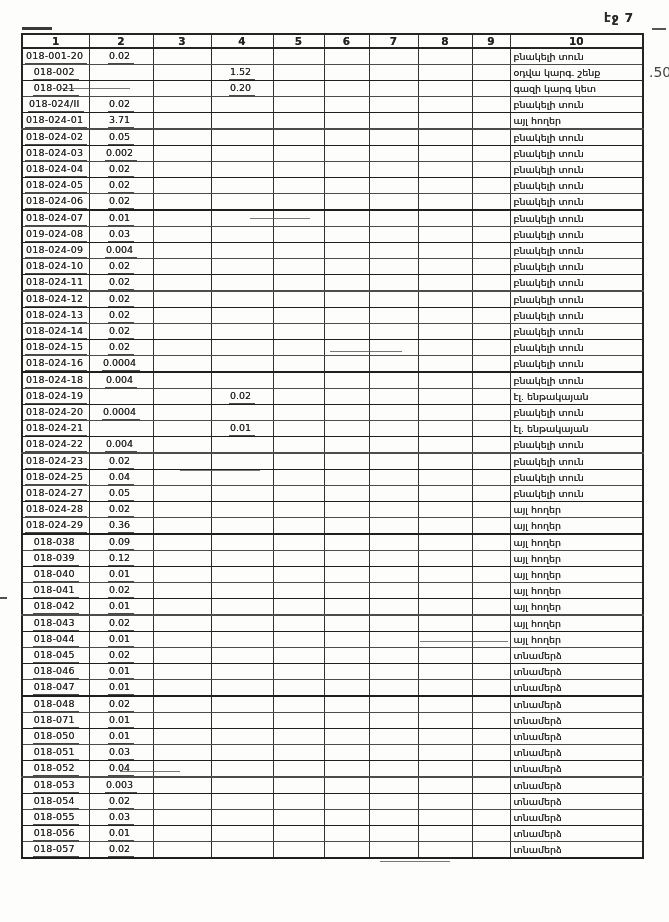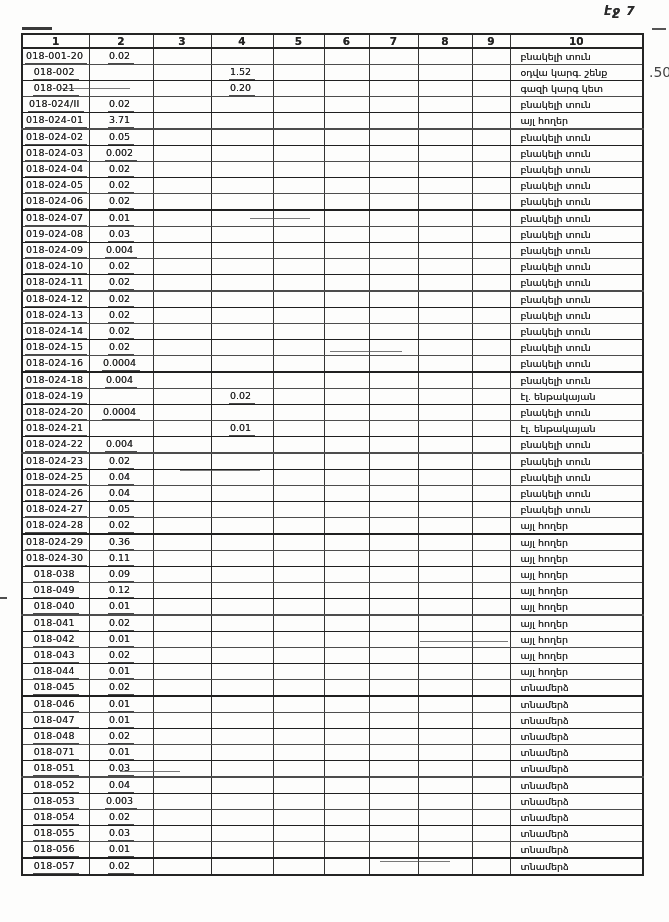--- a/index.html
+++ b/index.html
@@ -4,23 +4,23 @@
 <style>
   html,body{margin:0;padding:0;}
   body{
     width:669px;height:922px;position:relative;overflow:hidden;
     background:#fdfdfc;
     font-family:"DejaVu Sans", sans-serif;
     color:#1e1e1e;
   }
   .page{position:absolute;inset:0;}
   .page-label{
-    position:absolute;top:4px;left:604px;
+    position:absolute;top:11px;left:604px;
     font-size:12px;font-weight:bold;color:#2b2b2b;
-    letter-spacing:1px;text-shadow:0 0 0.5px #444;font-style:italic;
+    letter-spacing:1px;text-shadow:0 0 0.5px #444;
   }
   .margin-note{
     position:absolute;top:64px;left:643px;
     font-size:14px;color:#454545;margin-left:6px;
   }
   table.grid{
     position:absolute;left:21px;top:33px;width:621px;
     border-collapse:collapse;table-layout:fixed;
     border:2px solid #242424;
   }
@@ -29,21 +29,21 @@
     padding:0 2px;overflow:hidden;white-space:nowrap;
     text-shadow:0 0 0.5px #555;
   }
   .grid thead th{
     height:12px;font-size:10.5px;font-weight:bold;text-align:center;
     border-bottom:2px solid #242424;color:#222;
   }
   .grid tbody td{height:14.9px;font-size:9.5px;line-height:14px;}
   td.code{text-align:center;padding-left:2px;font-size:9.5px;letter-spacing:0.2px;}
   td.num{text-align:center;}
-  td.use{text-align:left;padding-left:10px;font-size:9.5px;}
+  td.use{text-align:left;padding-left:3px;font-size:9.5px;}
   
   .uline{border-bottom:1px solid #4a4a4a;padding:0 4px 0 1px;display:inline-block;}
   
   .grid tbody tr:nth-child(2n) td{border-bottom-color:#1f1f1f;}
   .grid tbody tr:nth-child(2n+1) td{border-bottom-color:#4c4c4c;}
   .grid tbody tr:nth-child(5n) td{border-bottom-width:2px;}
   .grid tbody td:nth-child(n+5):nth-child(-n+9){border-left-color:#575757;}
   .grid tbody td:nth-child(3){border-right-color:#2a2a2a;}
   .artifact{position:absolute;background:#4e4e4e;}
   .a-margin-dash{left:0;top:597px;width:7px;height:2px;}
@@ -412,32 +412,20 @@
           <td class="num"></td>
           <td class="num"></td>
           <td class="num"></td>
           <td class="num"></td>
           <td class="num"></td>
           <td class="num"></td>
           <td class="num"></td>
           <td class="use"><span>բնակելի տուն</span></td>
         </tr>
         <tr>
-          <td class="code"><span class="uline">018-024-26</span></td>
-          <td class="num"><span class="uline">0.04</span></td>
-          <td class="num"></td>
-          <td class="num"></td>
-          <td class="num"></td>
-          <td class="num"></td>
-          <td class="num"></td>
-          <td class="num"></td>
-          <td class="num"></td>
-          <td class="use"><span>բնակելի տուն</span></td>
-        </tr>
-        <tr>
           <td class="code"><span class="uline">018-024-27</span></td>
           <td class="num"><span class="uline">0.05</span></td>
           <td class="num"></td>
           <td class="num"></td>
           <td class="num"></td>
           <td class="num"></td>
           <td class="num"></td>
           <td class="num"></td>
           <td class="num"></td>
           <td class="use"><span>բնակելի տուն</span></td>
@@ -460,45 +448,33 @@
           <td class="num"></td>
           <td class="num"></td>
           <td class="num"></td>
           <td class="num"></td>
           <td class="num"></td>
           <td class="num"></td>
           <td class="num"></td>
           <td class="use"><span>այլ հողեր</span></td>
         </tr>
         <tr>
-          <td class="code"><span class="uline">018-024-30</span></td>
-          <td class="num"><span class="uline">0.11</span></td>
-          <td class="num"></td>
-          <td class="num"></td>
-          <td class="num"></td>
-          <td class="num"></td>
-          <td class="num"></td>
-          <td class="num"></td>
-          <td class="num"></td>
-          <td class="use"><span>այլ հողեր</span></td>
-        </tr>
-        <tr>
           <td class="code"><span class="uline">018-038</span></td>
           <td class="num"><span class="uline">0.09</span></td>
           <td class="num"></td>
           <td class="num"></td>
           <td class="num"></td>
           <td class="num"></td>
           <td class="num"></td>
           <td class="num"></td>
           <td class="num"></td>
           <td class="use"><span>այլ հողեր</span></td>
         </tr>
         <tr>
-          <td class="code"><span class="uline">018-049</span></td>
+          <td class="code"><span class="uline">018-039</span></td>
           <td class="num"><span class="uline">0.12</span></td>
           <td class="num"></td>
           <td class="num"></td>
           <td class="num"></td>
           <td class="num"></td>
           <td class="num"></td>
           <td class="num"></td>
           <td class="num"></td>
           <td class="use"><span>այլ հողեր</span></td>
         </tr>
@@ -605,20 +581,32 @@
           <td class="num"></td>
           <td class="num"></td>
           <td class="num"></td>
           <td class="num"></td>
           <td class="num"></td>
           <td class="num"></td>
           <td class="use"><span>տնամերձ</span></td>
         </tr>
         <tr>
           <td class="code"><span class="uline">018-071</span></td>
+          <td class="num"><span class="uline">0.01</span></td>
+          <td class="num"></td>
+          <td class="num"></td>
+          <td class="num"></td>
+          <td class="num"></td>
+          <td class="num"></td>
+          <td class="num"></td>
+          <td class="num"></td>
+          <td class="use"><span>տնամերձ</span></td>
+        </tr>
+        <tr>
+          <td class="code"><span class="uline">018-050</span></td>
           <td class="num"><span class="uline">0.01</span></td>
           <td class="num"></td>
           <td class="num"></td>
           <td class="num"></td>
           <td class="num"></td>
           <td class="num"></td>
           <td class="num"></td>
           <td class="num"></td>
           <td class="use"><span>տնամերձ</span></td>
         </tr>

